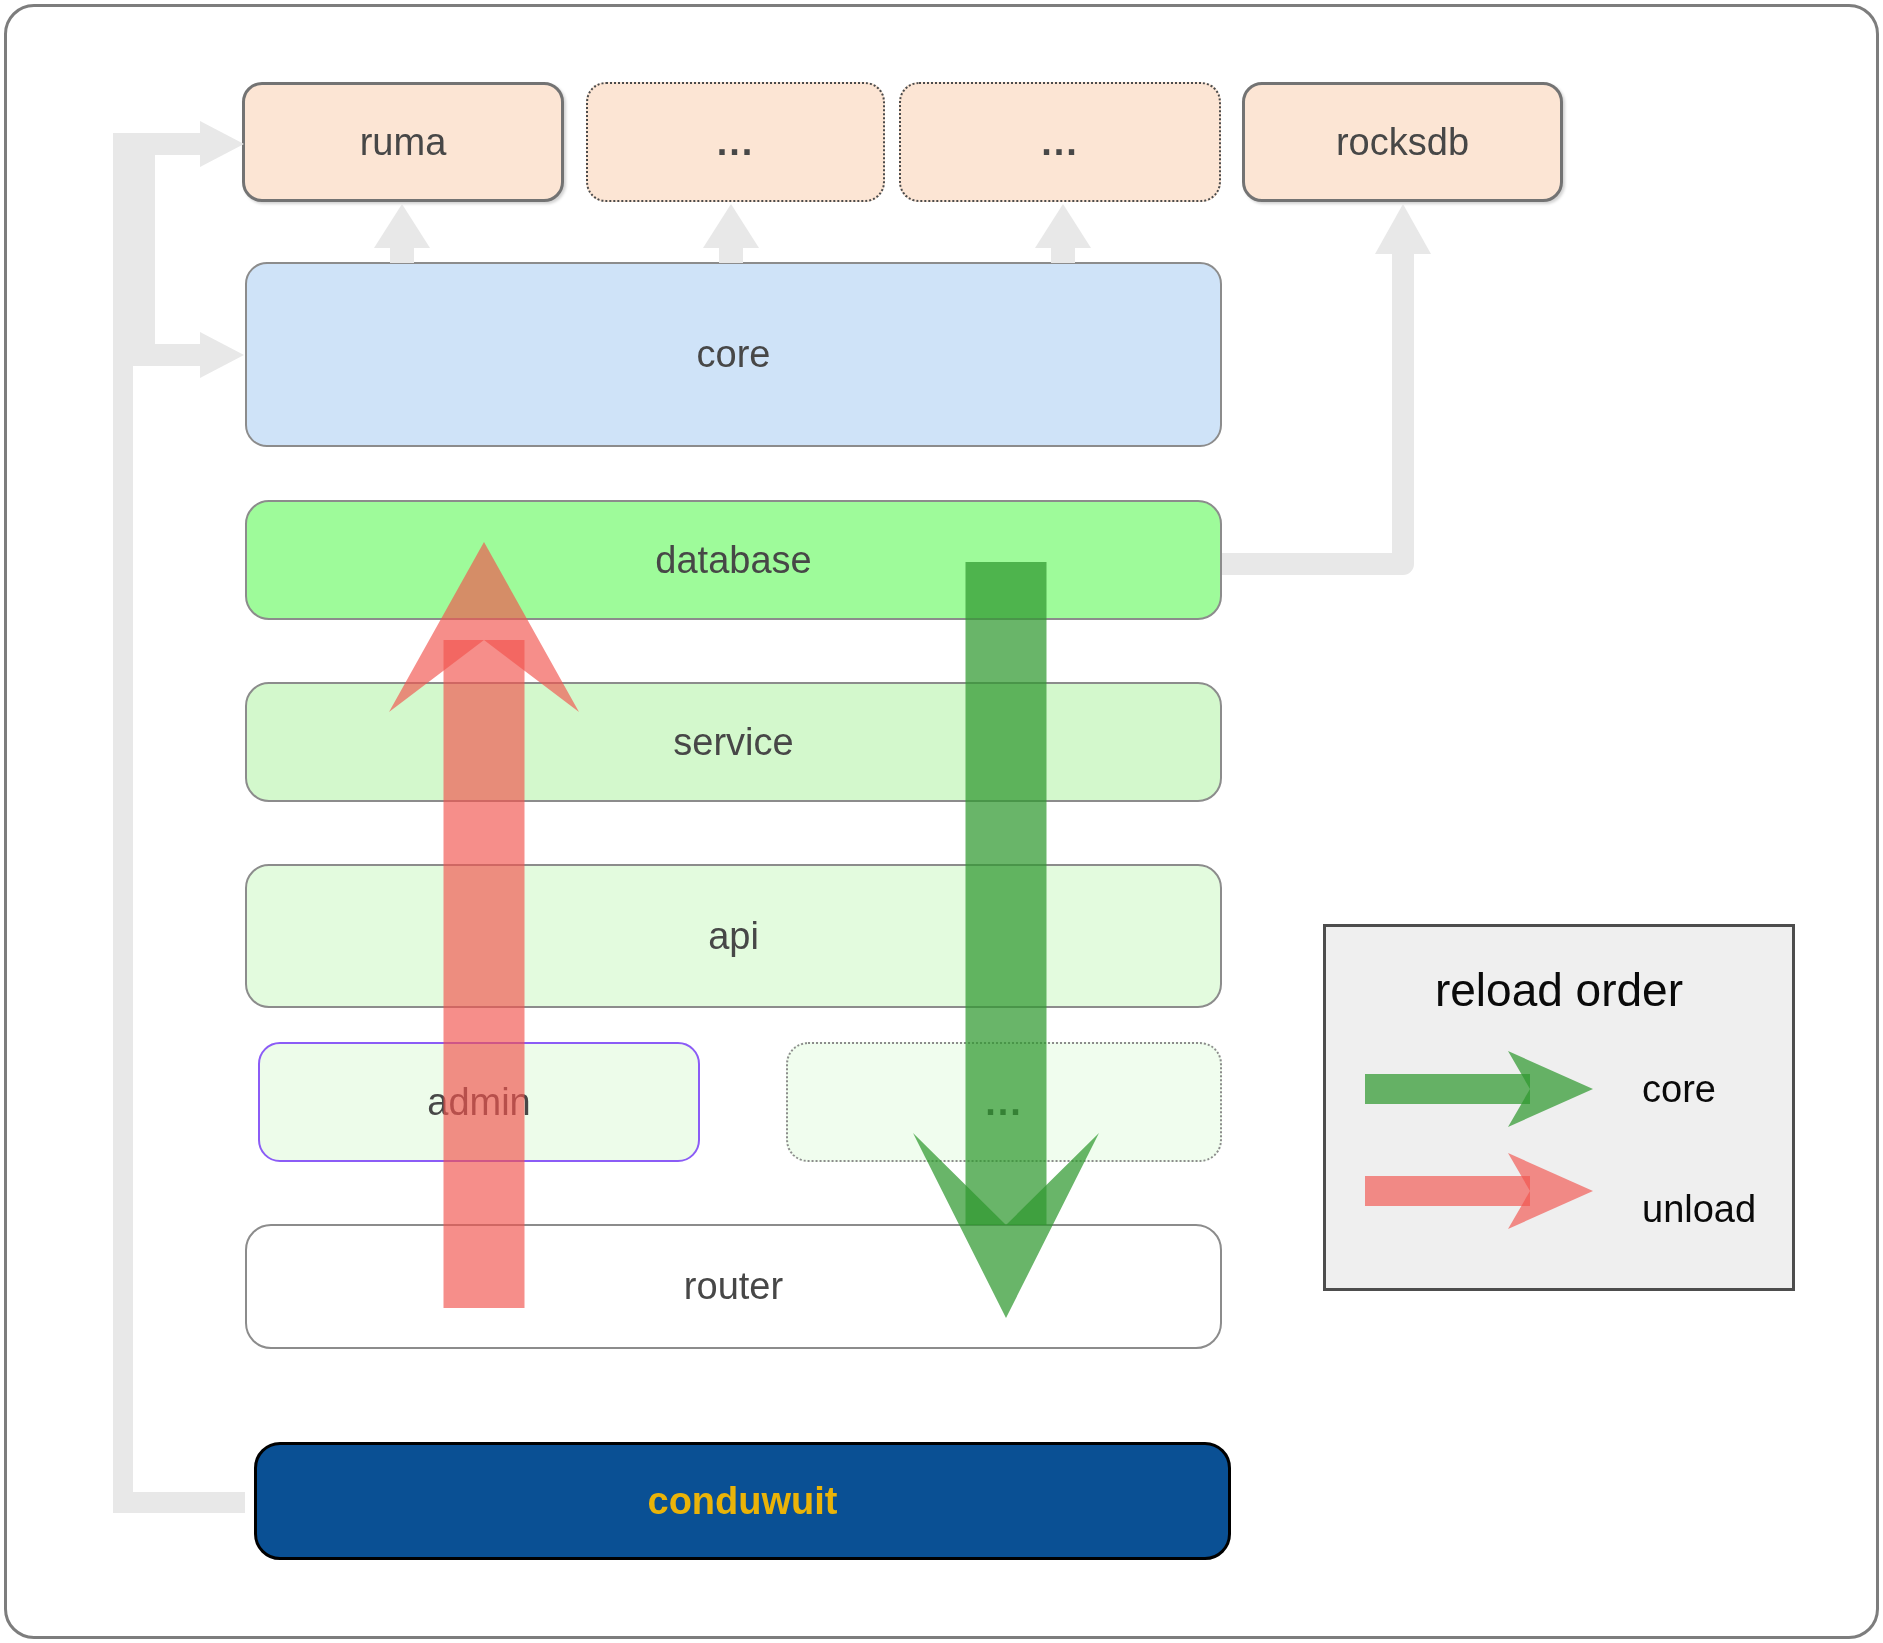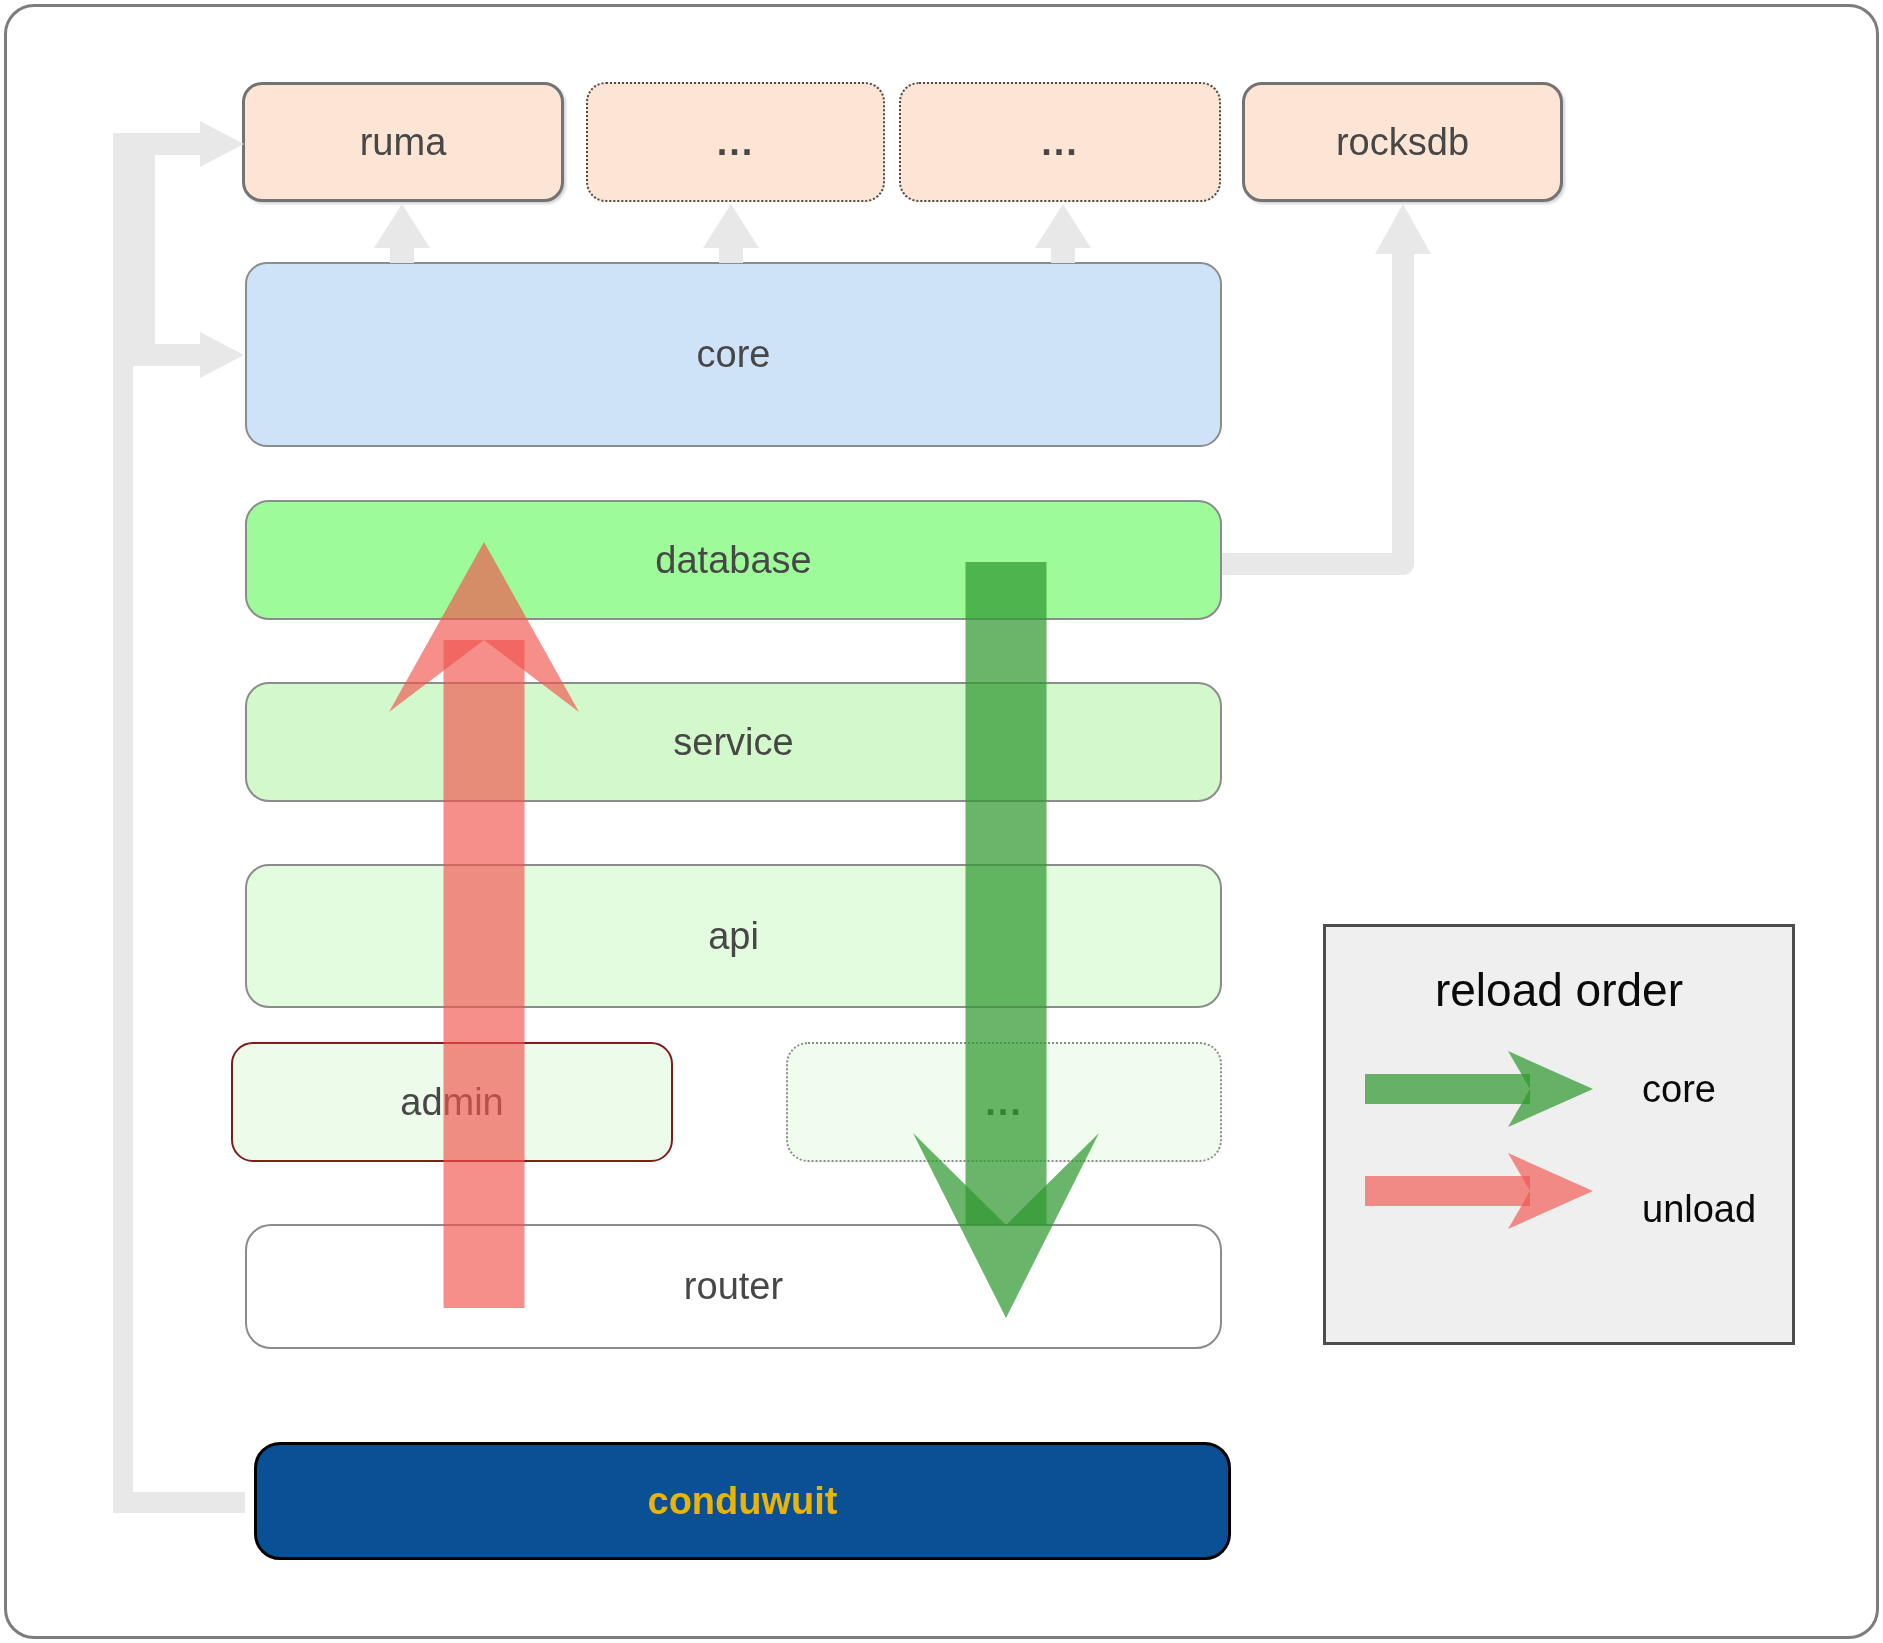--- a/index.html
+++ b/index.html
@@ -24,28 +24,28 @@
   .dep.dotted{border:2px dotted #4b4b4b;box-shadow:none;}
   .dots{font-weight:700;letter-spacing:2px;}
   #node-ruma   {left:242px;top:82px;width:322px;height:120px;}
   #node-e1     {left:586px;top:82px;width:299px;height:120px;}
   #node-e2     {left:899px;top:82px;width:322px;height:120px;}
   #node-rocksdb{left:1242px;top:82px;width:321px;height:120px;}
   #node-core    {left:245px;top:262px;width:977px;height:185px;background:#cfe3f8;border:2px solid #8c8c8c;border-radius:22px;}
   #node-database{left:245px;top:500px;width:977px;height:120px;background:#9efb9a;border:2px solid #8c8c8c;border-radius:24px;}
   #node-service {left:245px;top:682px;width:977px;height:120px;background:#d3f8cc;border:2px solid #8c8c8c;border-radius:24px;}
   #node-api     {left:245px;top:864px;width:977px;height:144px;background:#e3fbde;border:2px solid #8c8c8c;border-radius:24px;}
-  #node-admin   {left:231px;top:1042px;width:442px;height:120px;background:#edfcea;border:2px solid #7f1d1d;border-radius:22px;}
+  #node-admin   {left:258px;top:1042px;width:442px;height:120px;background:#edfcea;border:2px solid #8b5cf6;border-radius:22px;}
   #node-e3      {left:786px;top:1042px;width:436px;height:120px;background:#f0fdee;border:2px dotted #8c8c8c;border-radius:22px;}
   #node-router  {left:245px;top:1224px;width:977px;height:125px;background:#ffffff;border:2px solid #8c8c8c;border-radius:26px;}
   #node-conduwuit{left:254px;top:1442px;width:977px;height:118px;background:#0a5094;border:3px solid #000;border-radius:26px;
                   color:#eab308;font-weight:600;}
   .overlay{position:absolute;left:0;top:0;z-index:5;pointer-events:none;}
   .legend{
-    position:absolute;left:1323px;top:924px;width:472px;height:421px;
+    position:absolute;left:1323px;top:924px;width:472px;height:367px;
     background:#efefef;border:3px solid #4d4d4d;box-sizing:border-box;z-index:1;
   }
   .legend-title{
     position:absolute;left:0;top:36px;width:100%;text-align:center;
     font-size:46px;color:#0a0a0a;
   }
   .legend-row{position:absolute;left:22px;display:flex;align-items:center;}
   .legend-row.load{top:122px;}
   .legend-row.unload{top:224px;align-items:flex-end;}
   .legend-row svg{display:block;}

